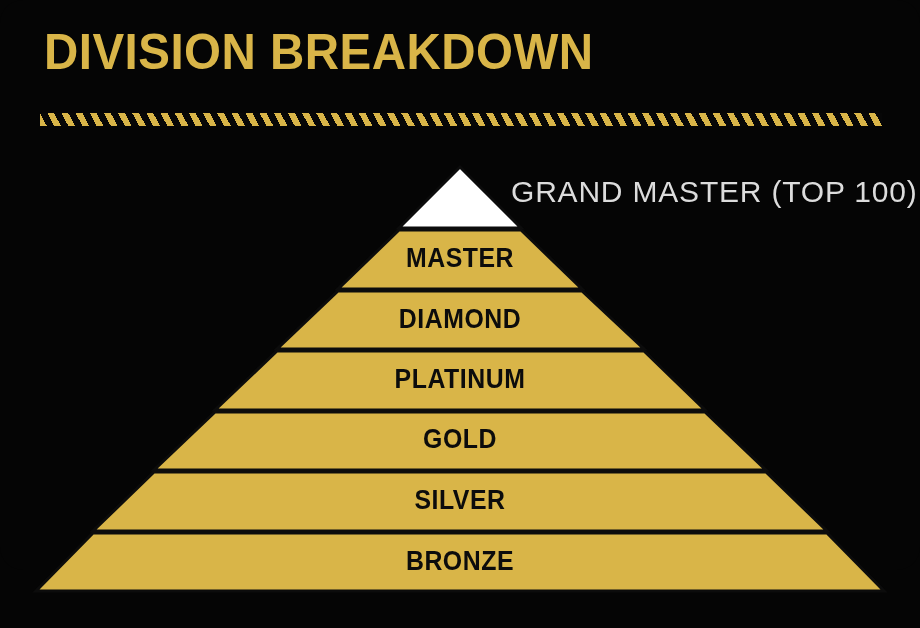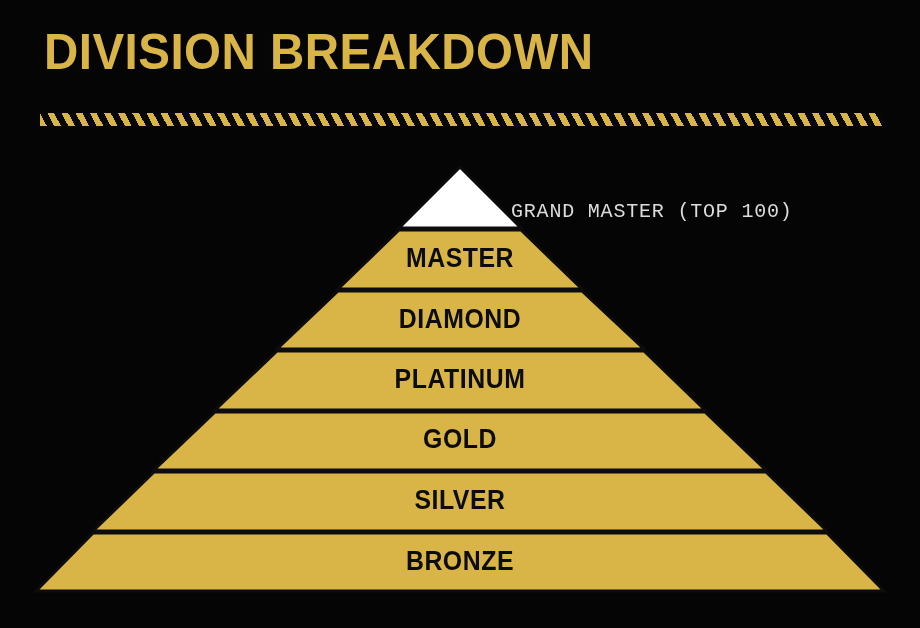--- a/index.html
+++ b/index.html
@@ -80,28 +80,27 @@
   .tier-label.t-platinum { top: 364px; font-size: 27px; }
   .tier-label.t-gold     { top: 424px; font-size: 27px; }
   .tier-label.t-silver   { top: 485px; font-size: 27px; }
   .tier-label.t-bronze   { top: 546px; font-size: 27px; }
 
   
   .apex-callout {
     position: absolute;
     left: 511px;
     top: 176px;
-    font-family: Liberation Mono, monospace;
-    font-size: 20px;
+    font-family: Liberation Sans, sans-serif;
+    font-size: 30px;
     line-height: 32px;
     font-weight: normal;
     color: #dcdcdc;
     letter-spacing: 0.8px;
     white-space: nowrap;
-    margin-top: 20px;
   }
 </style>
 </head>
 <body style="background: rgb(5, 5, 5);">
 
 <div id="stage" style="background: rgb(5, 5, 5);">
 
   <div class="page-title">DIVISION BREAKDOWN</div>
 
   <div class="hazard-divider"></div>

